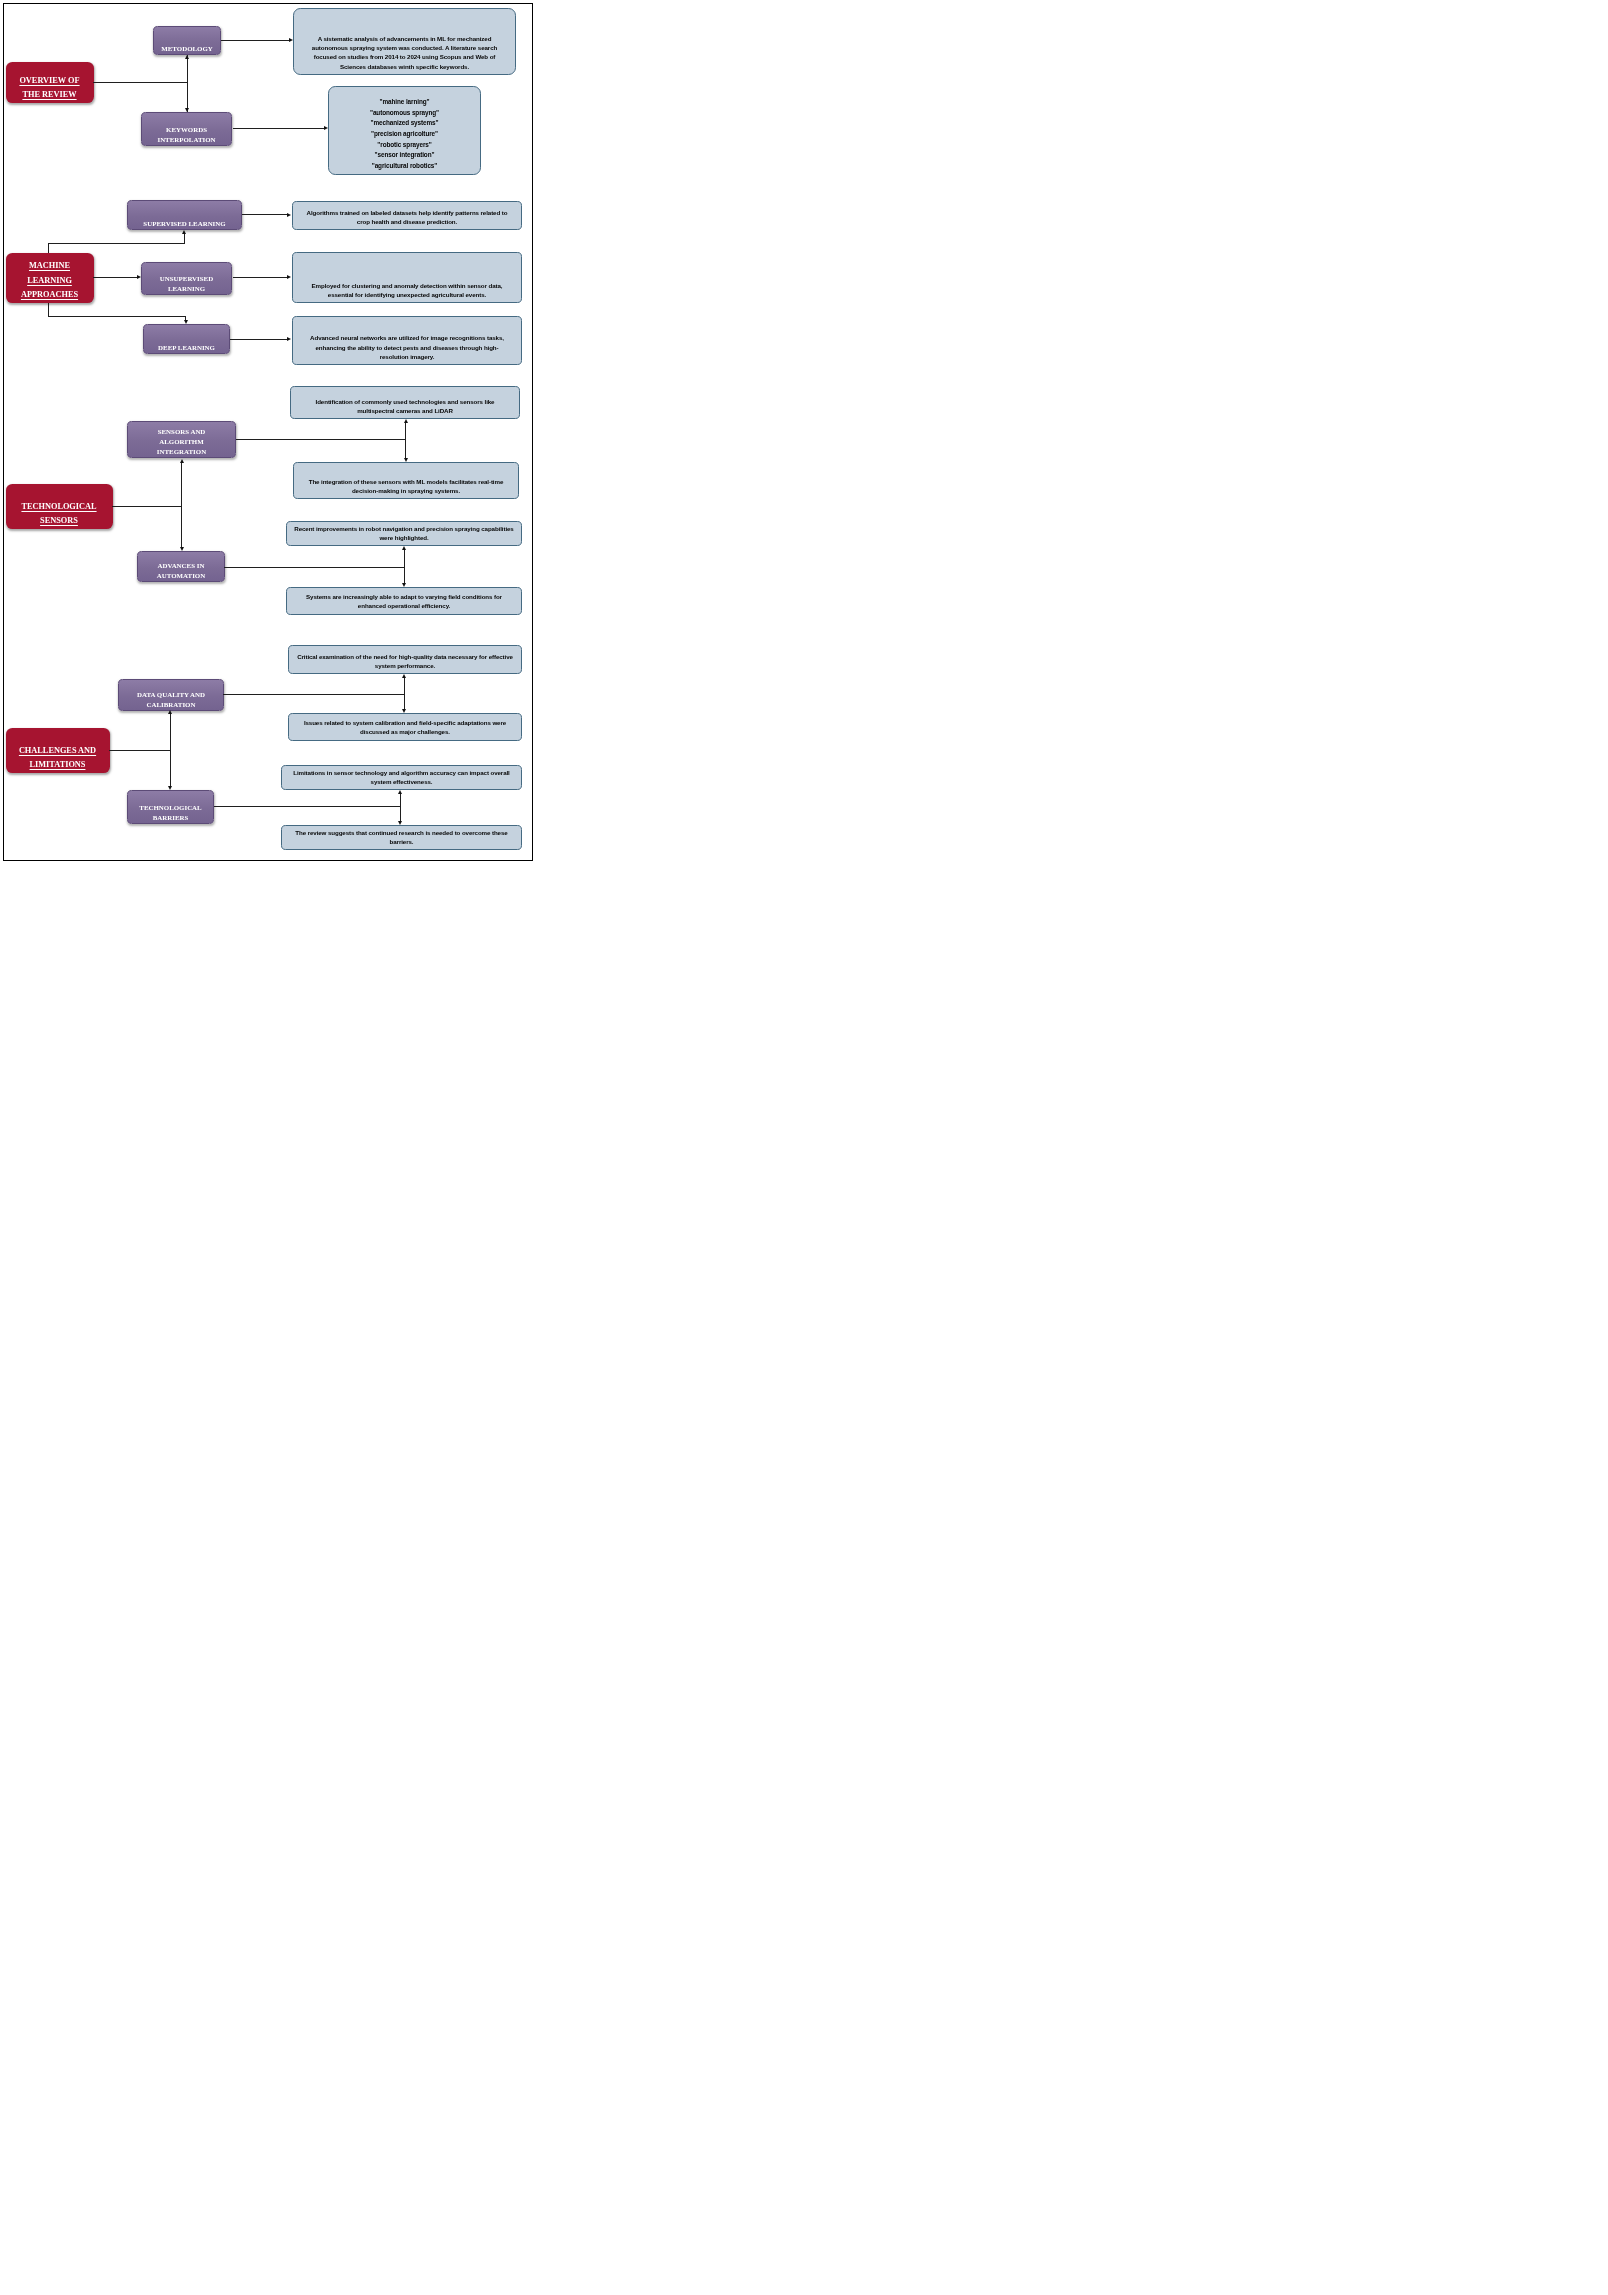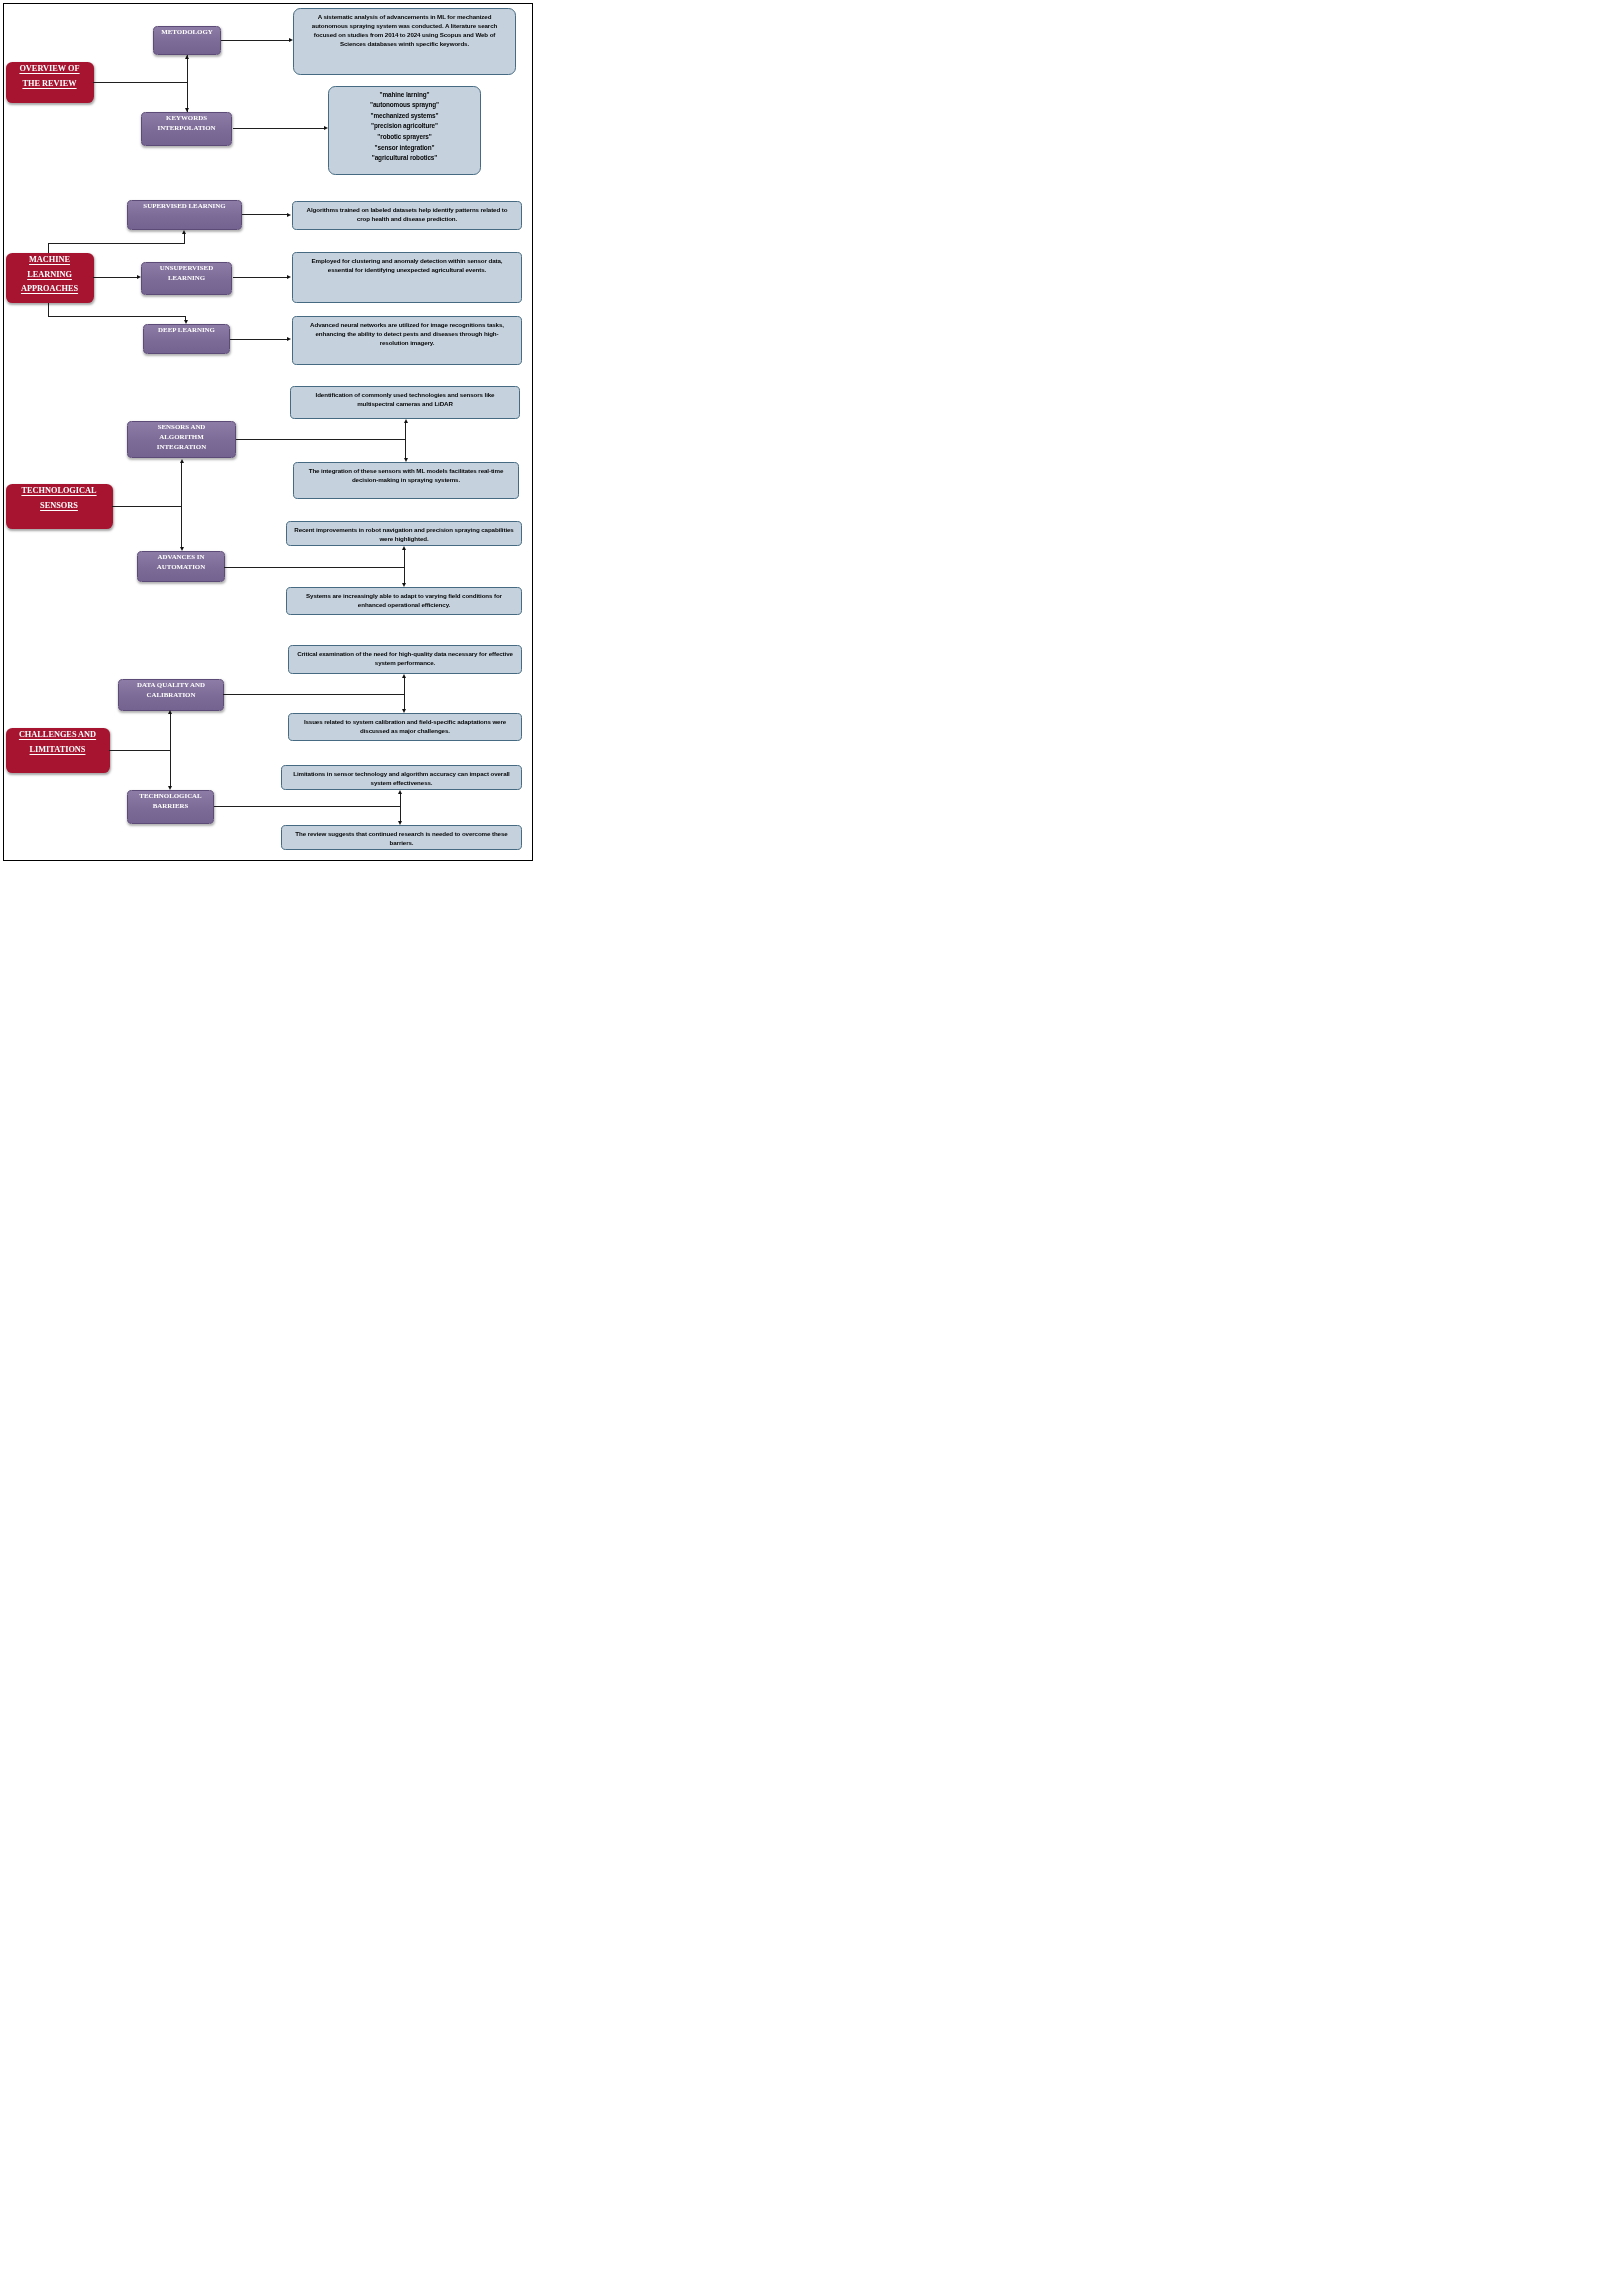--- a/index.html
+++ b/index.html
@@ -1,20 +1,20 @@
 <!DOCTYPE html>
 <html style="font-size:7.3px"><head>
 <meta charset="utf-8">
 <style>
   html,body{margin:0;padding:0;background:#ffffff;}
   .page{position:relative;width:536px;height:864px;background:#fff;overflow:hidden;
         font-family:"Liberation Sans",sans-serif;}
   .frame{position:absolute;left:3.2px;top:3.2px;right:3.2px;bottom:3.2px;border:1.8px solid #000;}
 
-  .node{position:absolute;display:flex;align-items:flex-start;justify-content:center;
+  .node{position:absolute;display:flex;align-items:flex-end;justify-content:center;
         text-align:center;box-sizing:border-box;}
 
   .red{background:#a61430;color:#ffffff;border-radius:6.4px;
        font-family:"Liberation Serif",serif;font-weight:bold;font-size:8.3px;line-height:1.75;
        box-shadow:0.9px 1.4px 2.3px rgba(0,0,0,.35);}
   .red .t{text-decoration:underline;text-underline-offset:1.8px;text-decoration-thickness:0.9px;}
 
   .purple{background:linear-gradient(180deg,#8d7ca6 0%,#7c6b96 55%,#746390 100%);
           color:#ffffff;border:0.9px solid #5c4b77;border-radius:4.6px;
           font-family:"Liberation Serif",serif;font-weight:bold;font-size:6.9px;line-height:1.45;

